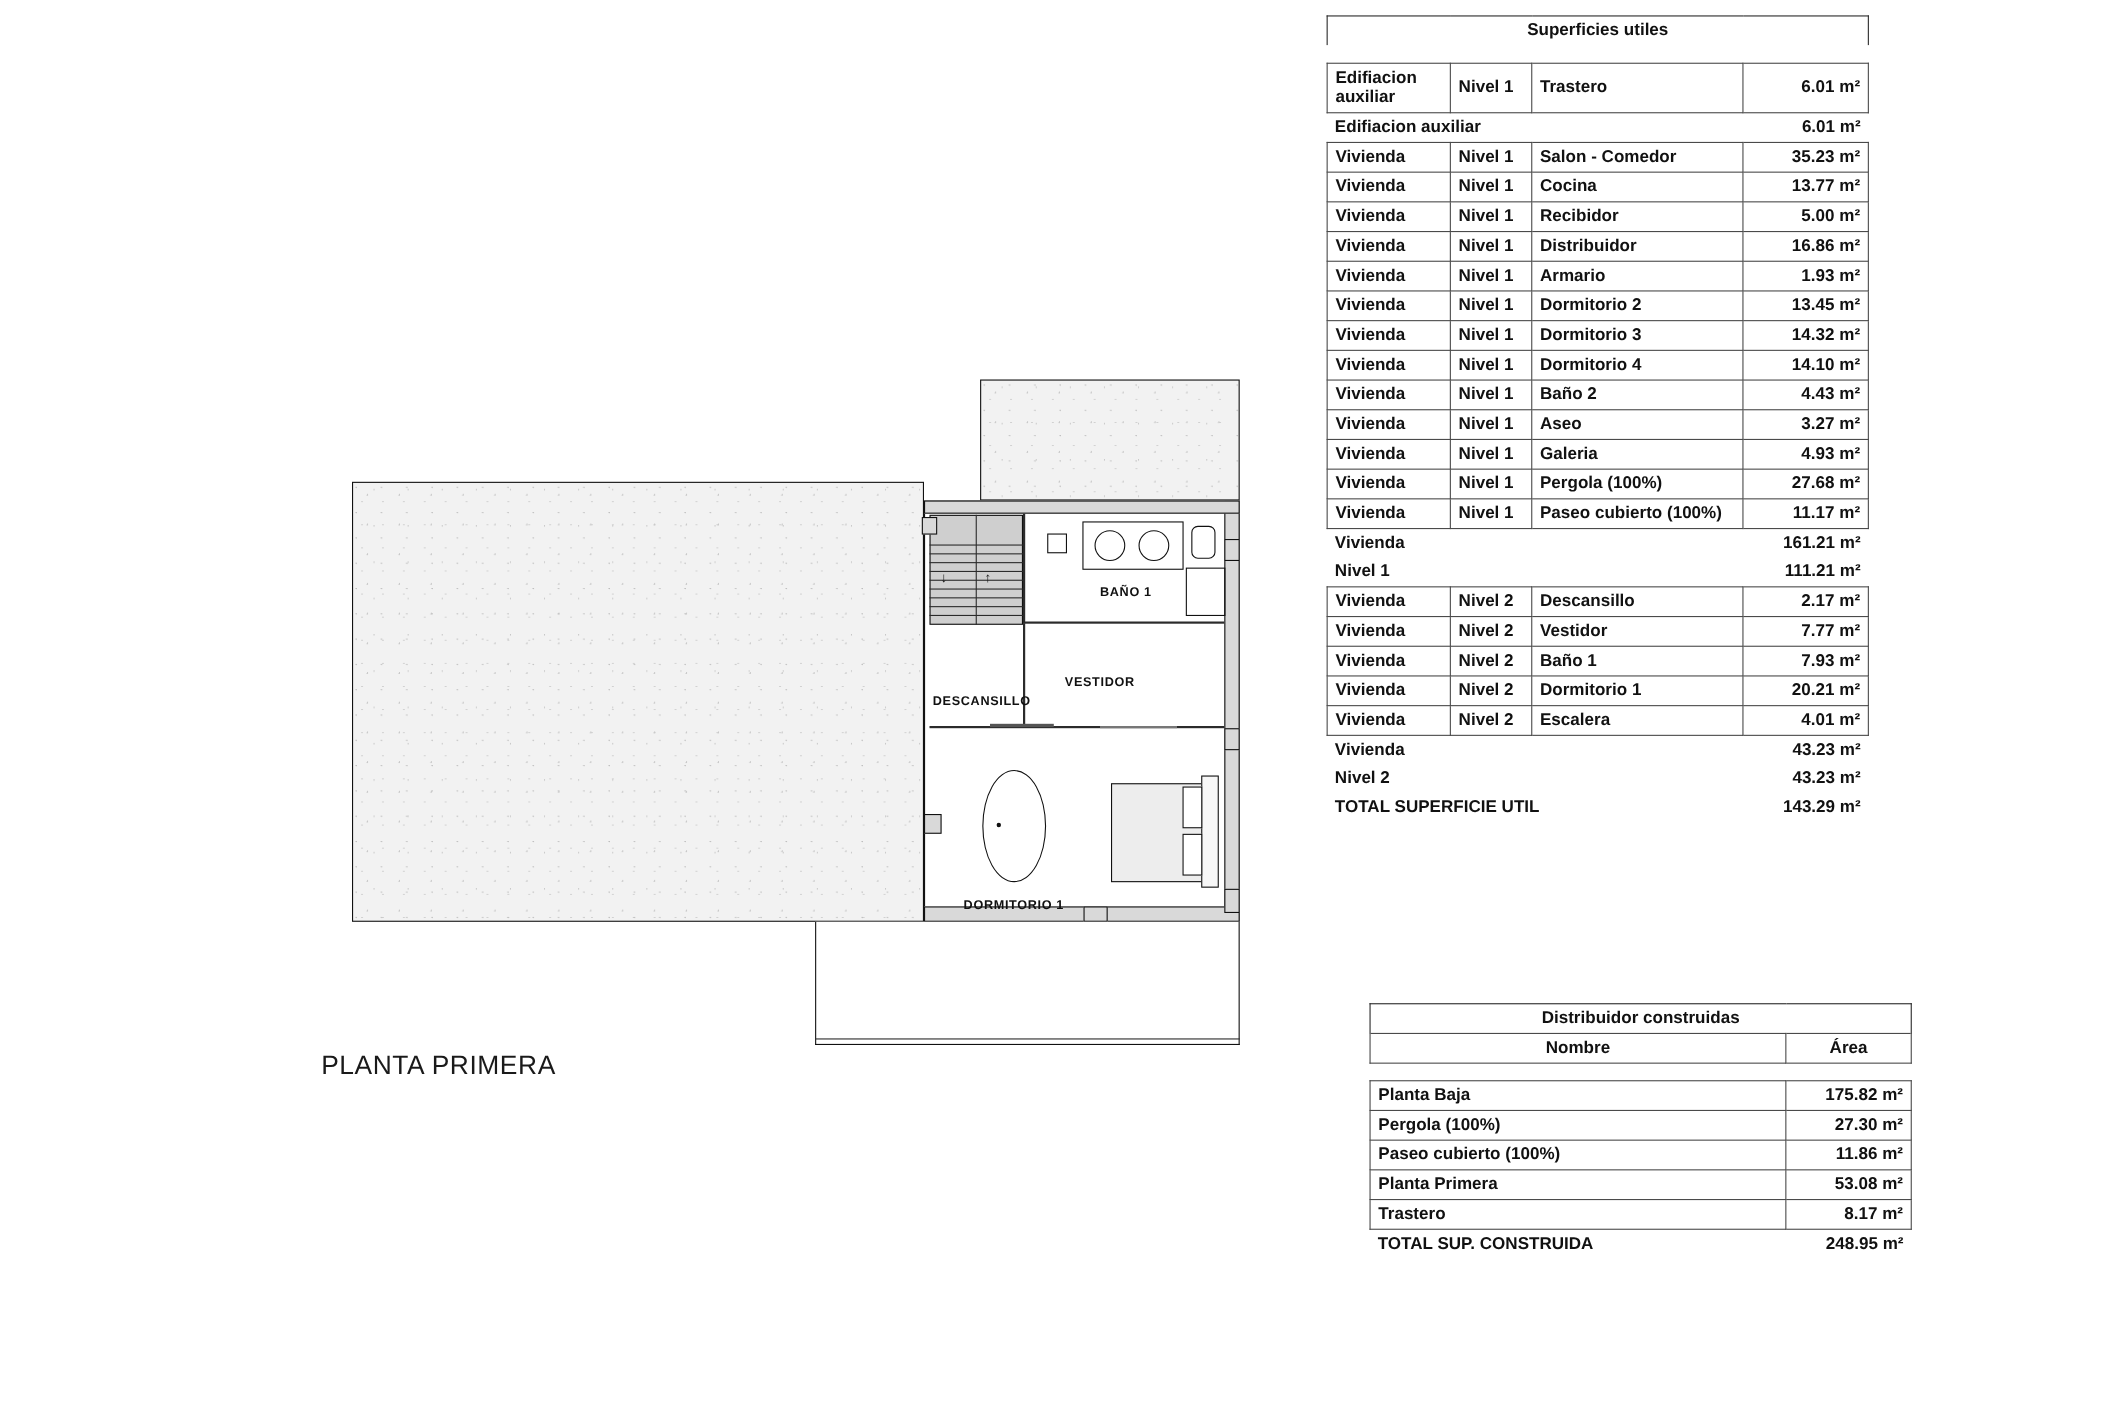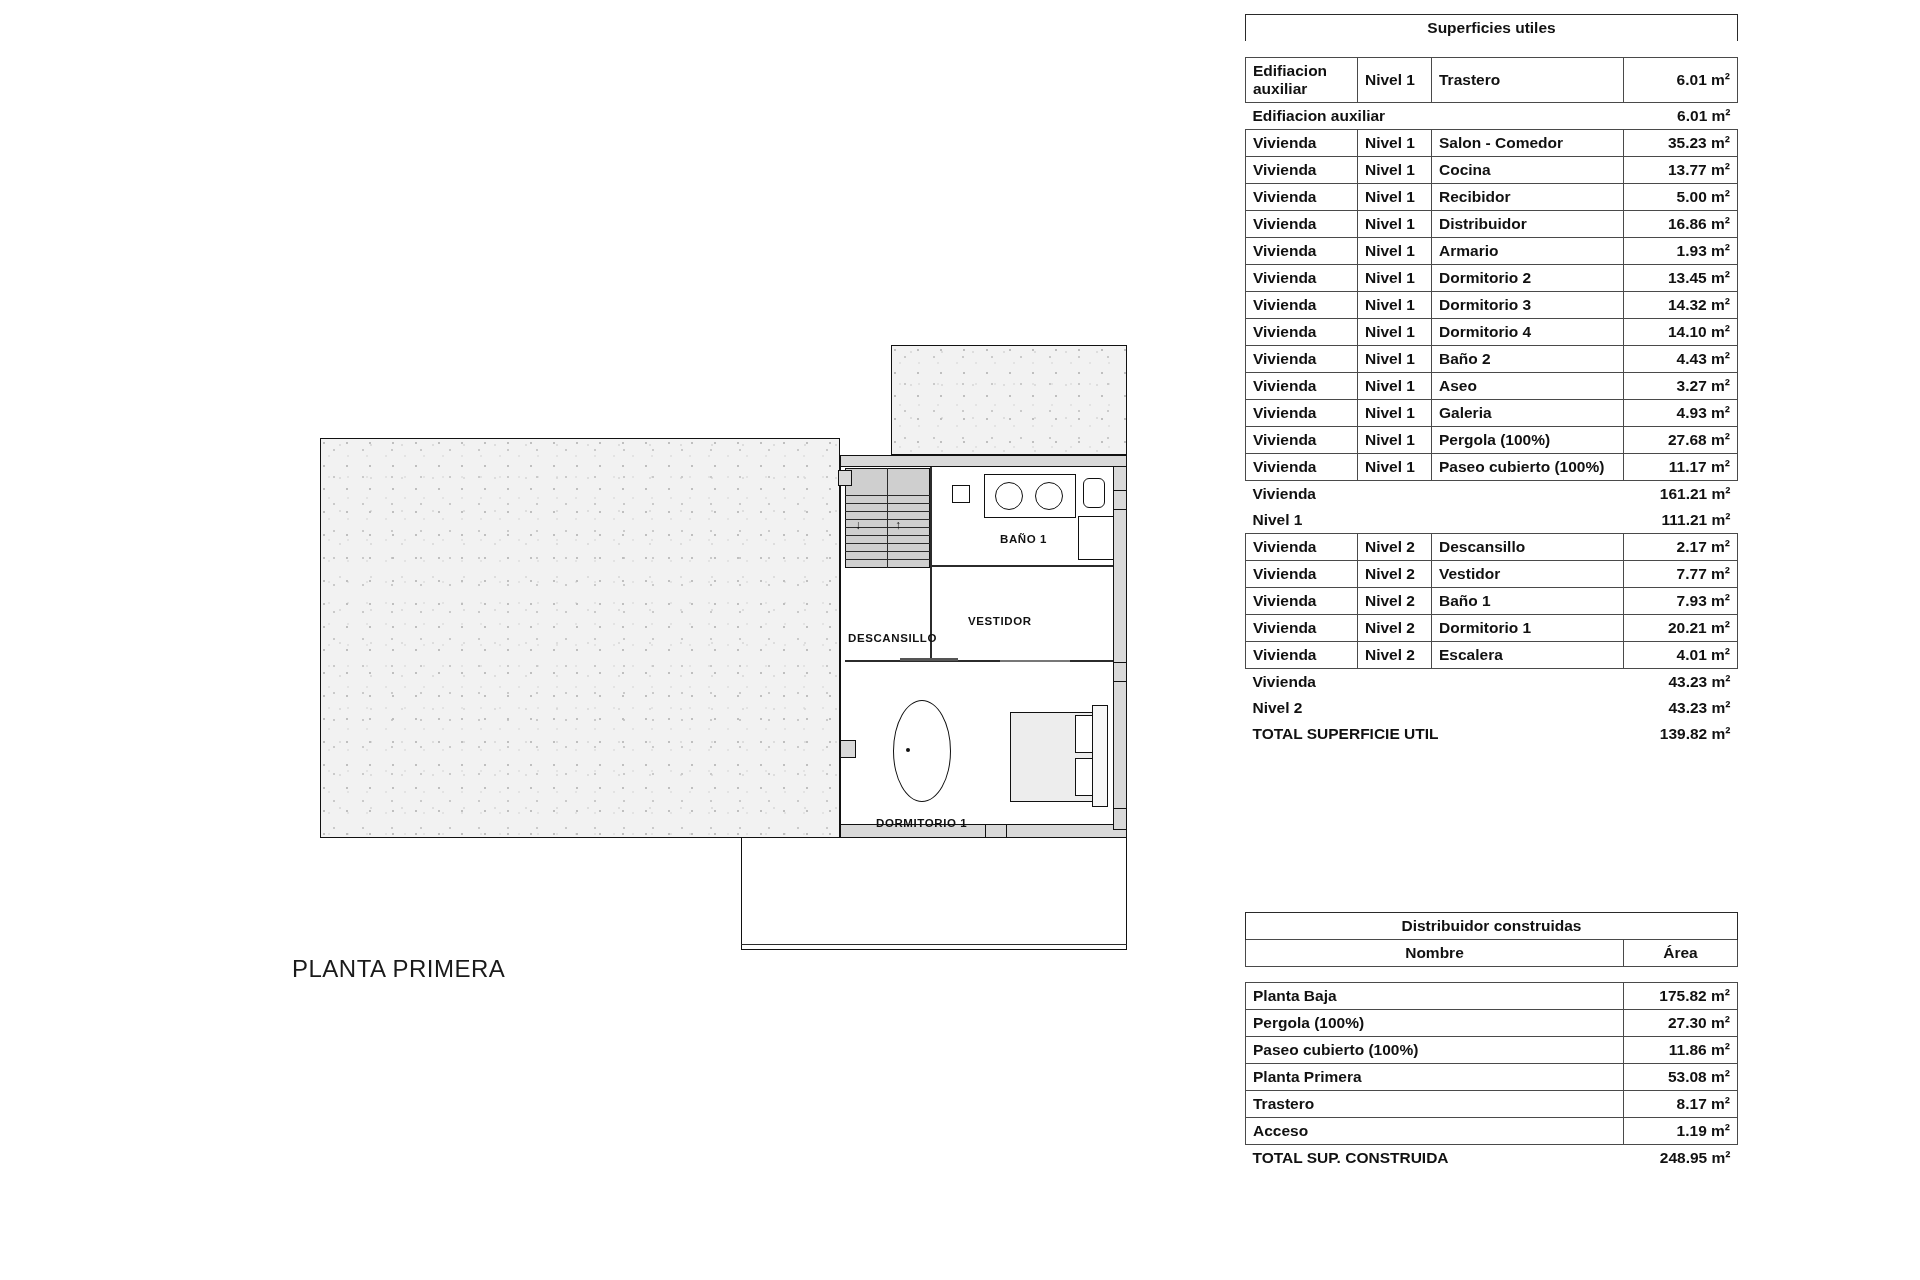--- a/index.html
+++ b/index.html
@@ -164,21 +164,21 @@
   <div class="wall-thick" style="left:840px; top:740px; width:16px; height:18px;"></div>
   <div class="wall-thick" style="left:985px; top:824px; width:22px; height:14px;"></div>
 
   <div class="slab" style="left:741px; top:838px; width:386px; height:112px; background:#fff; border-left:1.3px solid #111; border-right:1.3px solid #111; border-bottom:1.3px solid #111;"></div>
   <div class="thin-line" style="left:741px; top:944px; width:386px; height:1px;"></div>
   <div class="thin-line" style="left:850px; top:950px; width:120px; height:2px; background:#fff;"></div>
 
   <div id="plan-title">PLANTA PRIMERA</div>
 </div>
 
-<div class="table-block" style="left:1245px; top:14px;">
+<div class="table-block" style="left:1206px; top:14px;">
   <table class="surf">
     <colgroup>
       <col style="width:112px">
         <col style="width:74px">
         <col style="width:192px">
         <col style="width:114px">
     </colgroup>
     <tbody>
       <tr class="ttl-row">
         <td colspan="4" style="border:1.4px solid #2a2a2a; border-bottom:none;">Superficies utiles</td>
@@ -320,21 +320,21 @@
       <tr class="sum-row">
         <td colspan="3">Vivienda</td>
         <td class="num">43.23 m²</td>
       </tr>
       <tr class="sum-row">
         <td colspan="3">Nivel 2</td>
         <td class="num">43.23 m²</td>
       </tr>
       <tr class="total-row">
         <td colspan="3">TOTAL SUPERFICIE UTIL</td>
-        <td class="num">139.82 m²</td>
+        <td class="num">143.29 m²</td>
       </tr>
     </tbody>
   </table>
 </div>
 
 <div class="table-block" style="left:1245px; top:912px;">
   <table class="surf">
     <colgroup>
         <col style="width:378px">
         <col style="width:114px">
@@ -364,24 +364,20 @@
           <td class="cell-b num">11.86 m²</td>
         </tr>
       <tr>
           <td class="cell-b">Planta Primera</td>
           <td class="cell-b num">53.08 m²</td>
         </tr>
       <tr>
           <td class="cell-b">Trastero</td>
           <td class="cell-b num">8.17 m²</td>
         </tr>
-      <tr>
-          <td class="cell-b">Acceso</td>
-          <td class="cell-b num">1.19 m²</td>
-        </tr>
 
       <tr class="total-row">
         <td>TOTAL SUP. CONSTRUIDA</td>
         <td class="num">248.95 m²</td>
       </tr>
     </tbody>
   </table>
 </div>
 
 </body></html>

